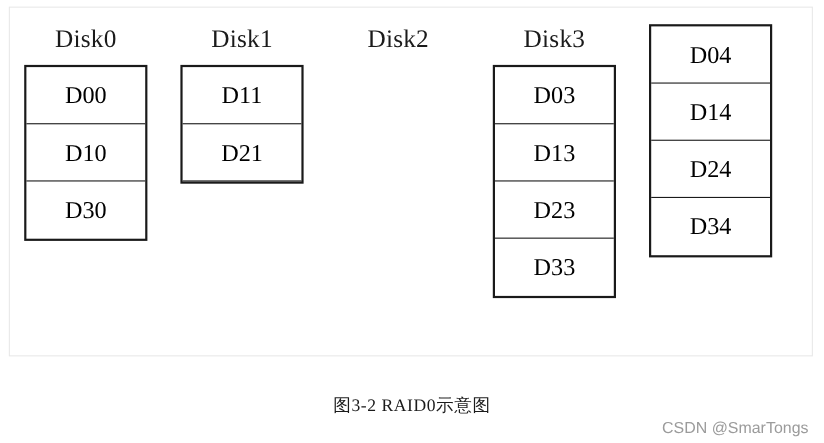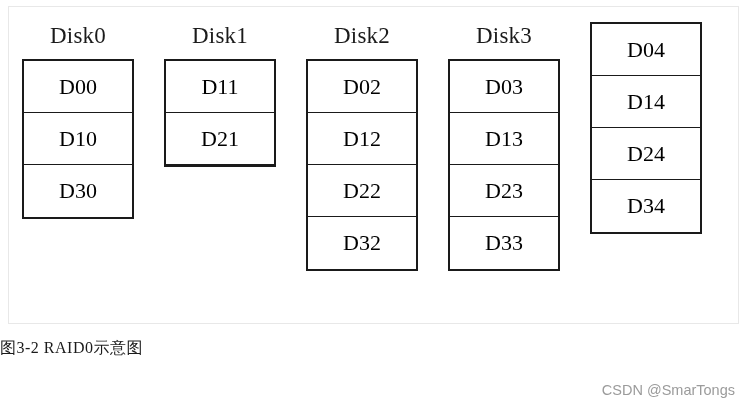--- a/index.html
+++ b/index.html
@@ -71,22 +71,23 @@
     border-bottom: 1px solid #1a1a1a;
     box-sizing: border-box;
     font-family: "Liberation Serif", serif;
   }
   .cell.last {
     border-bottom: none;
   }
   .caption {
     position: absolute;
     left: 0;
-    top: 338px;
+    top: 359px;
     width: 749px;
+    text-align: center;
     font-size: 16px;
     color: #1b1b1b;
     letter-spacing: 0.5px;
     font-family: "Liberation Serif", serif;
   }
   .watermark {
     position: absolute;
     right: 14px;
     top: 382px;
     font-size: 14.5px;
@@ -115,26 +116,20 @@
     <div class="disk-col">
       <div class="disk-title">Disk1</div>
       <div class="disk-box">
         <div class="cell">D11</div>
         <div class="cell">D21</div>
       </div>
     </div>
 
     <div class="disk-col">
       <div class="disk-title">Disk2</div>
-      <div class="disk-box">
-        <div class="cell">D02</div>
-        <div class="cell">D12</div>
-        <div class="cell">D22</div>
-        <div class="cell last">D32</div>
-      </div>
     </div>
 
     <div class="disk-col">
       <div class="disk-title">Disk3</div>
       <div class="disk-box">
         <div class="cell">D03</div>
         <div class="cell">D13</div>
         <div class="cell">D23</div>
         <div class="cell last">D33</div>
       </div>

